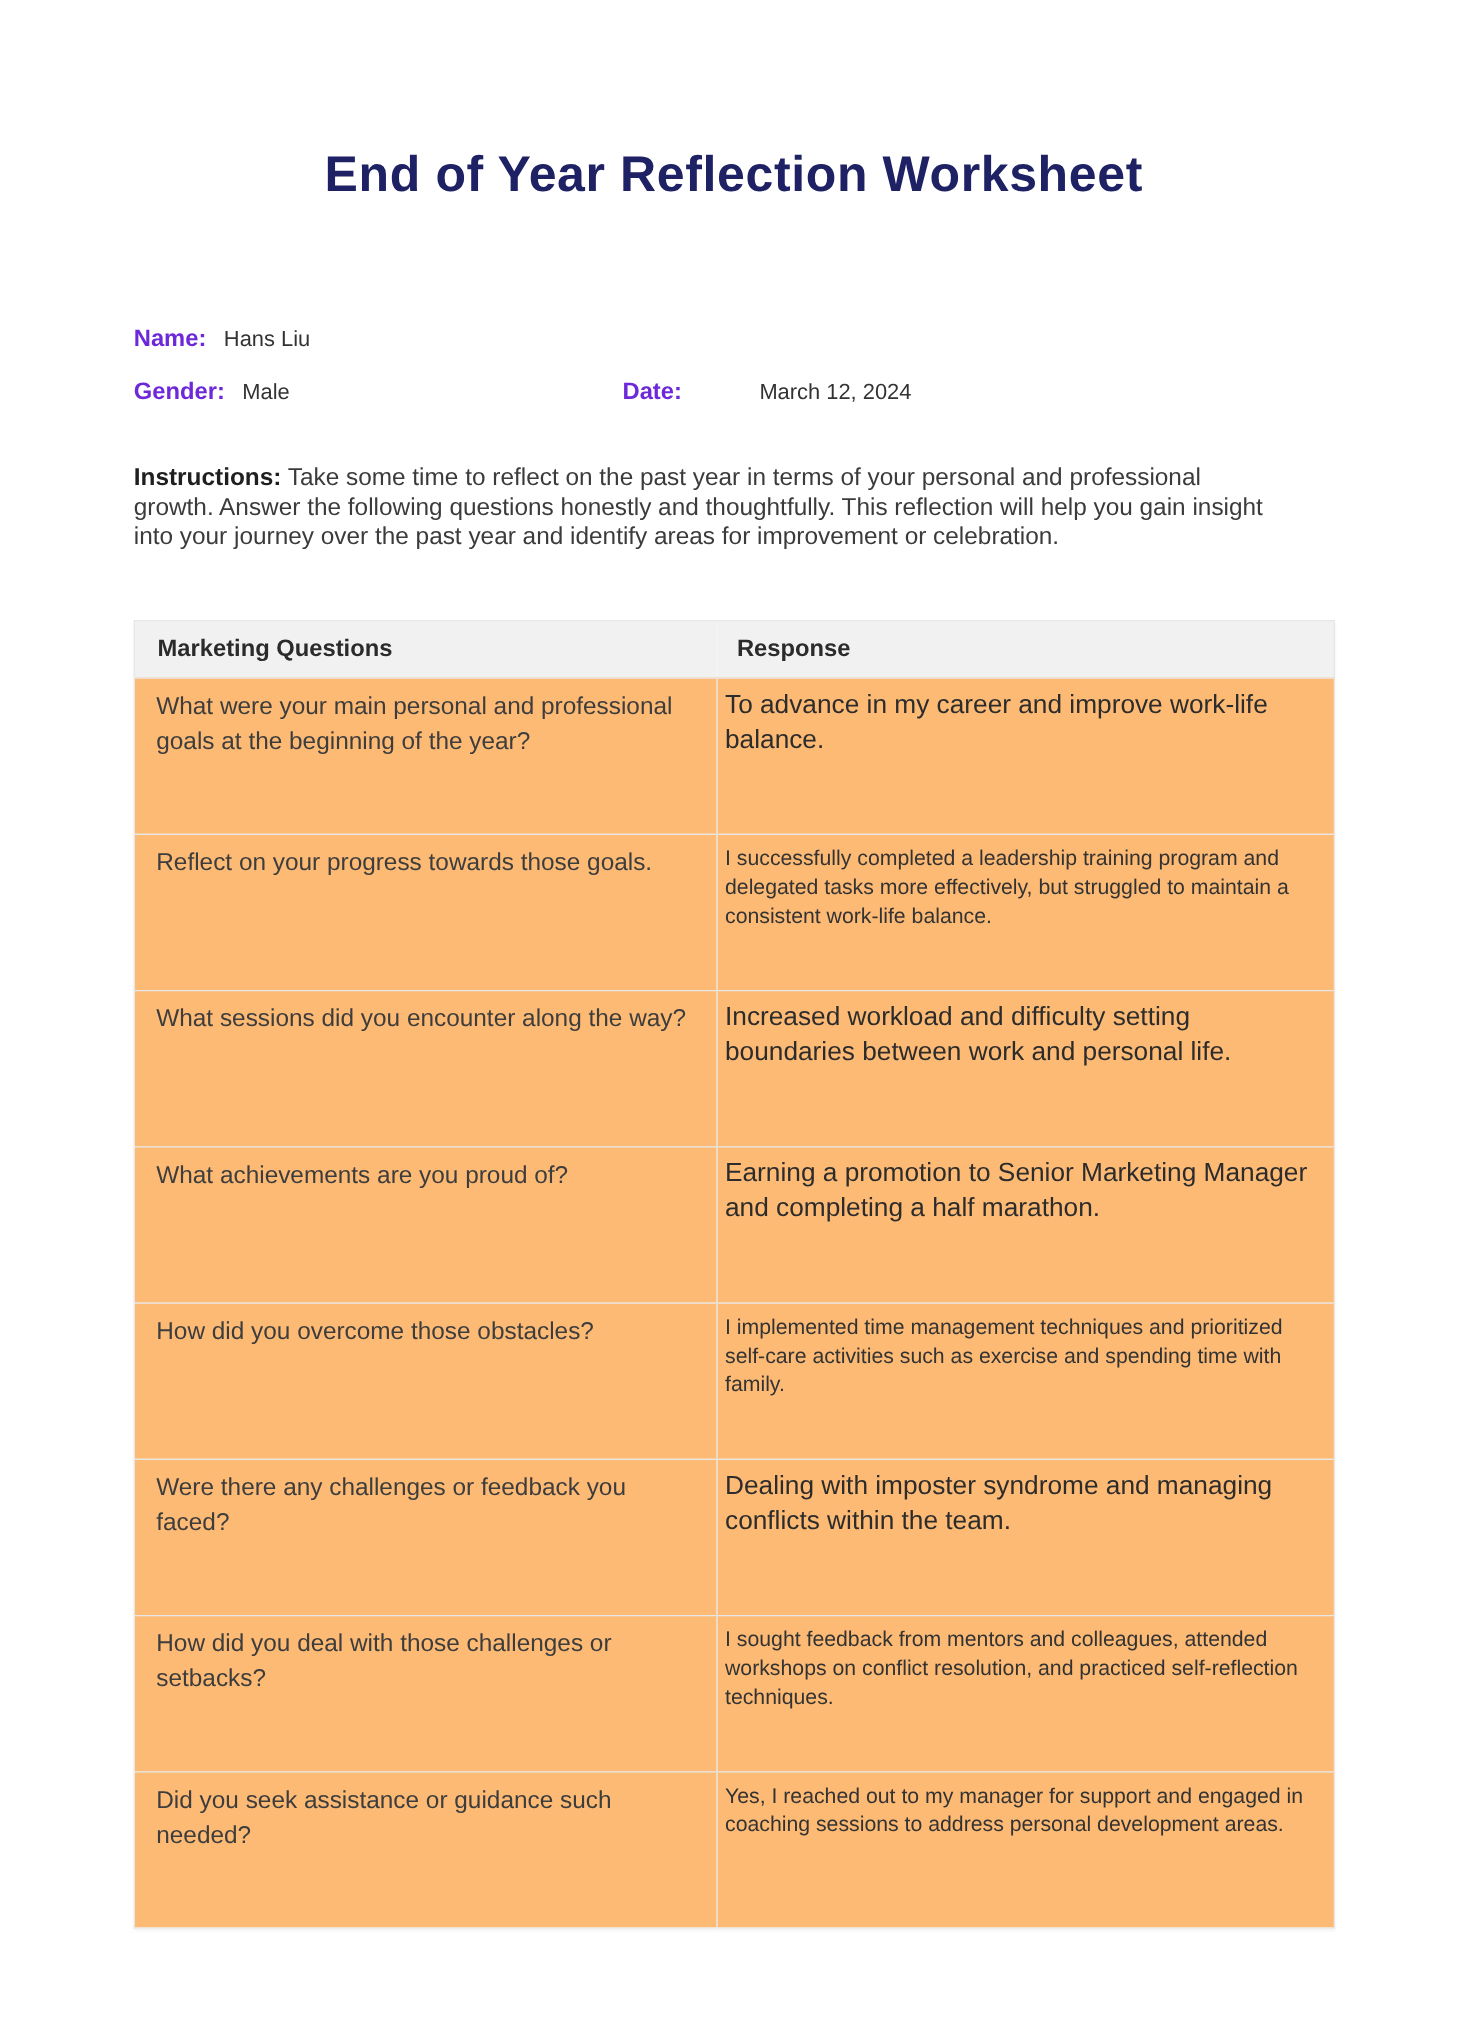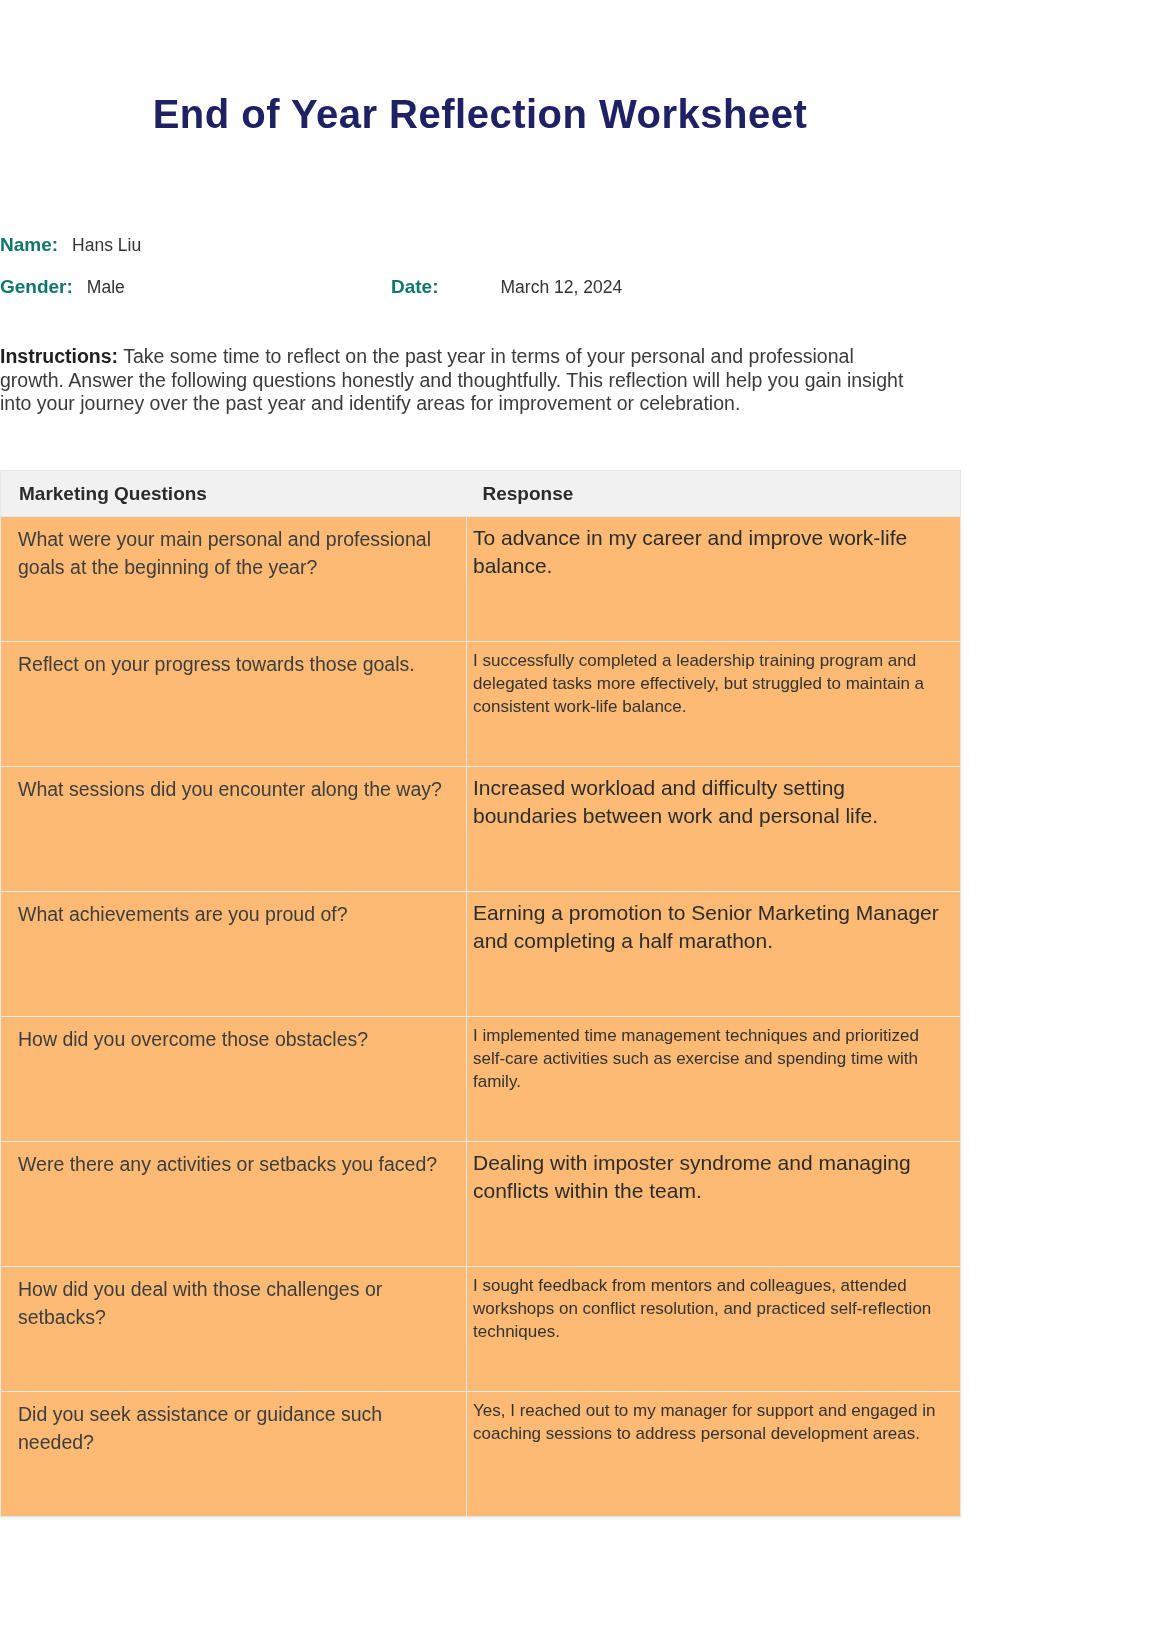--- a/index.html
+++ b/index.html
@@ -6,21 +6,22 @@
     margin: 0;
     padding: 0;
     background: #ffffff;
     width: 1176px;
     height: 1630px;
     overflow: hidden;
     font-family: "Liberation Sans", sans-serif;
   }
   .page {
     width: 960px;
-    padding-top: 91px;
+    margin-left: 107px;
+    padding-top: 117px;
     box-sizing: border-box;
   }
   .doc-title {
     margin: 0;
     text-align: center;
     font-size: 40px;
     line-height: 46px;
     font-weight: bold;
     color: var(--title-color, #1e2163);
     letter-spacing: 0.5px;
@@ -38,21 +39,21 @@
     margin-top: 18px;
   }
   .meta-col-gender {
     width: 391px;
     display: flex;
     align-items: baseline;
   }
   .meta-label {
     font-size: 19px;
     font-weight: bold;
-    color: #0f766e;
+    color: #6d28d9;
   }
   .meta-value {
     font-size: 17.5px;
     color: #333333;
     margin-left: 14px;
   }
   .instructions {
     margin-top: 46px;
     max-width: 905px;
     font-size: 19.5px;
@@ -164,21 +165,21 @@
         </tr>
         <tr>
           <td class="q-cell">What achievements are you proud of?</td>
           <td class="r-cell lg">Earning a promotion to Senior Marketing Manager and completing a half marathon.</td>
         </tr>
         <tr>
           <td class="q-cell">How did you overcome those obstacles?</td>
           <td class="r-cell sm">I implemented time management techniques and prioritized self-care activities such as exercise and spending time with family.</td>
         </tr>
         <tr>
-          <td class="q-cell">Were there any activities or setbacks you faced?</td>
+          <td class="q-cell">Were there any challenges or feedback you faced?</td>
           <td class="r-cell lg">Dealing with imposter syndrome and managing conflicts within the team.</td>
         </tr>
         <tr>
           <td class="q-cell">How did you deal with those challenges or setbacks?</td>
           <td class="r-cell sm">I sought feedback from mentors and colleagues, attended workshops on conflict resolution, and practiced self-reflection techniques.</td>
         </tr>
         <tr>
           <td class="q-cell">Did you seek assistance or guidance such needed?</td>
           <td class="r-cell sm">Yes, I reached out to my manager for support and engaged in coaching sessions to address personal development areas.</td>
         </tr>

